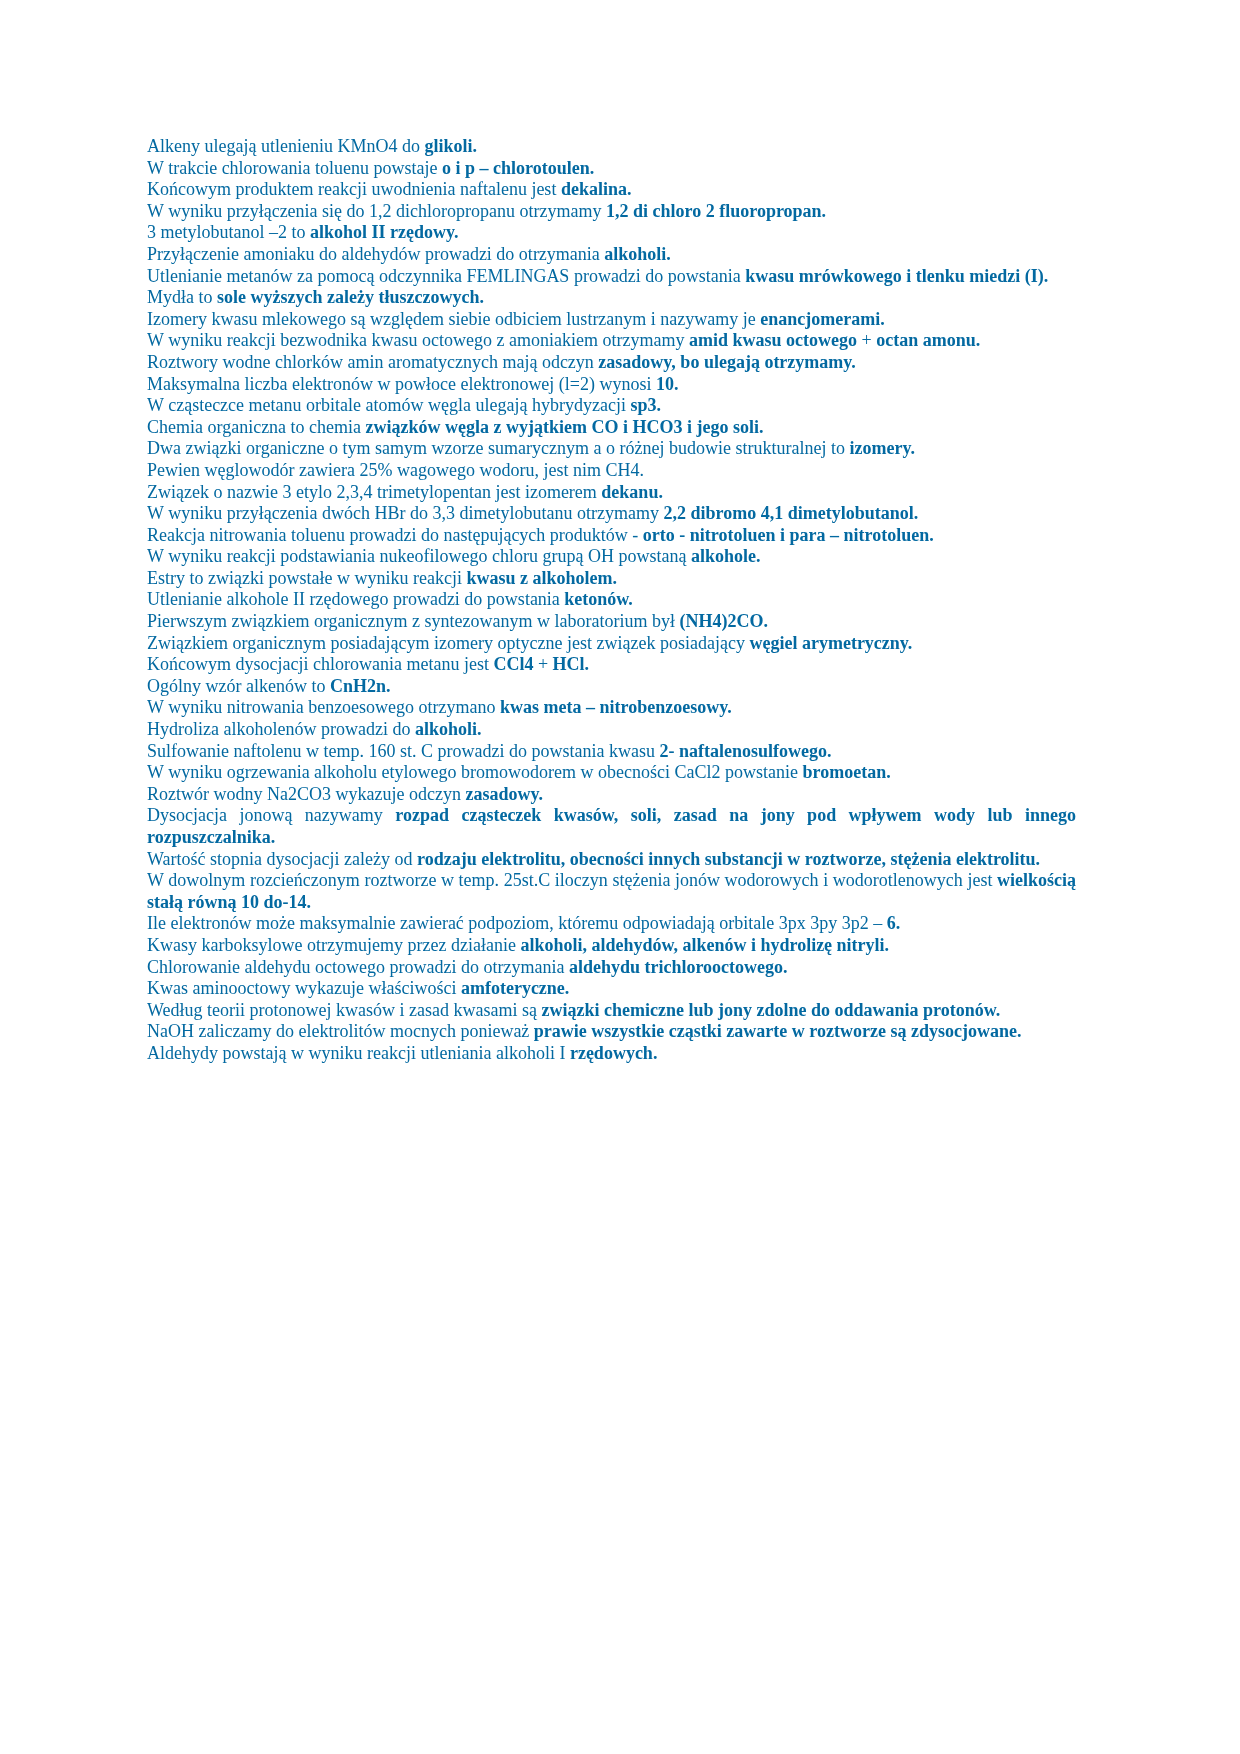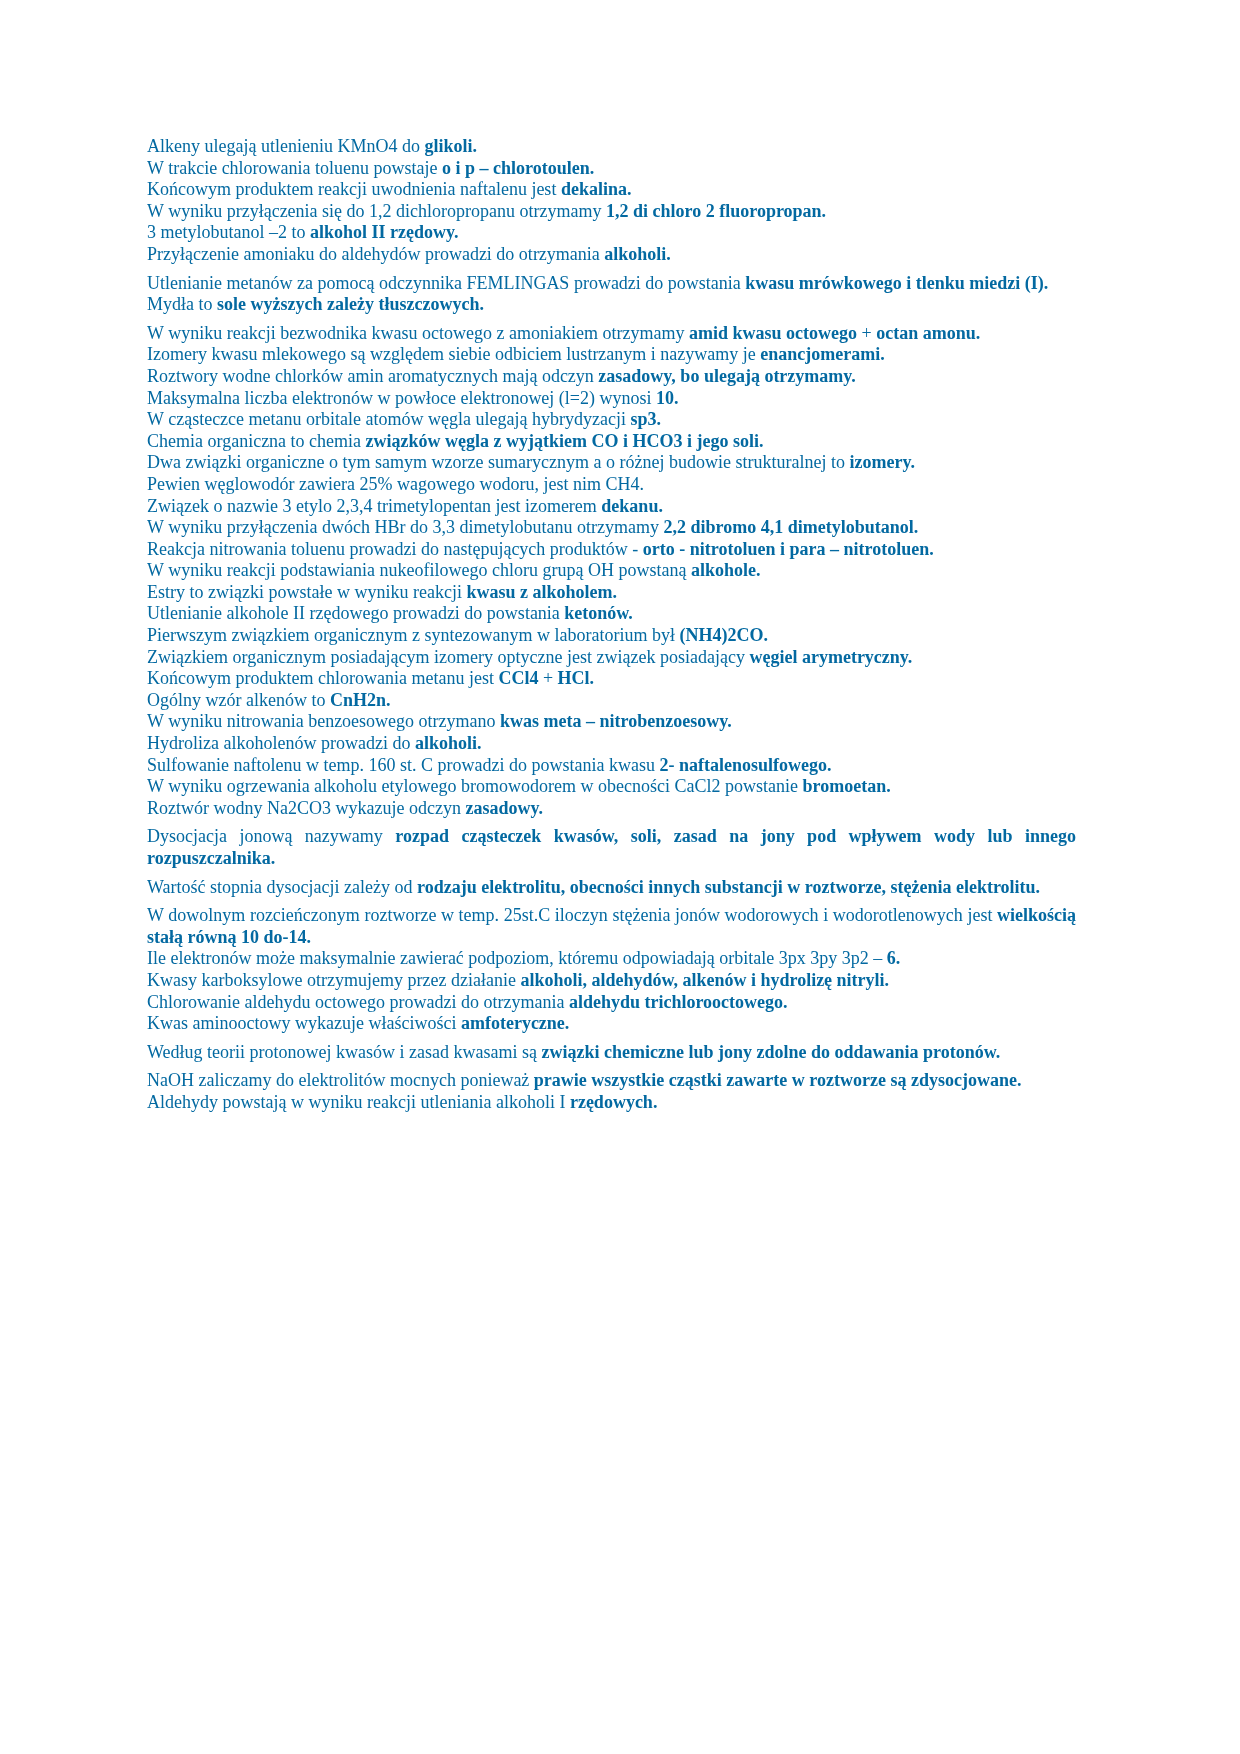--- a/index.html
+++ b/index.html
@@ -13,54 +13,54 @@
     font-size: 18px;
     line-height: 21.6px;
     color: #0369a1;
   }
   .para {
     margin: 0;
     padding: 0;
     text-align: left;
     transform-origin: left top;
   }
-  .para.justify { text-align: justify; text-align-last: left; margin-top: 7px; }
+  .para.justify { text-align: justify; text-align-last: left; }
   .para b { font-weight: bold; }
   .para .seg { }
 </style>
 </head>
 <body>
 
 <div class="page">
   <div id="body-text">
       <p class="para"><span class="seg">Alkeny ulegają utlenieniu KMnO4 do </span><b class="seg">glikoli.</b></p>
       <p class="para"><span class="seg">W trakcie chlorowania toluenu powstaje </span><b class="seg">o i p – chlorotoulen.</b></p>
       <p class="para"><span class="seg">Końcowym produktem reakcji uwodnienia naftalenu jest </span><b class="seg">dekalina.</b></p>
       <p class="para"><span class="seg">W wyniku przyłączenia się do 1,2 dichloropropanu otrzymamy </span><b class="seg">1,2 di chloro   2 fluoropropan.</b></p>
       <p class="para"><span class="seg">3 metylobutanol –2 to </span><b class="seg">alkohol II rzędowy.</b></p>
       <p class="para"><span class="seg">Przyłączenie amoniaku do aldehydów prowadzi do otrzymania </span><b class="seg">alkoholi.</b></p>
       <p class="para justify"><span class="seg">Utlenianie metanów za pomocą odczynnika FEMLINGAS prowadzi do powstania </span><b class="seg">kwasu mrówkowego i tlenku miedzi (I).</b></p>
       <p class="para"><span class="seg">Mydła to </span><b class="seg">sole wyższych zależy tłuszczowych.</b></p>
+      <p class="para"><span class="seg">Izomery kwasu mlekowego są względem siebie odbiciem lustrzanym i nazywamy je </span><b class="seg">enancjomerami.</b></p>
       <p class="para justify"><span class="seg">W wyniku reakcji bezwodnika kwasu octowego z amoniakiem otrzymamy </span><b class="seg">amid kwasu octowego</b><span class="seg"> + </span><b class="seg">octan amonu.</b></p>
-      <p class="para"><span class="seg">Izomery kwasu mlekowego są względem siebie odbiciem lustrzanym i nazywamy je </span><b class="seg">enancjomerami.</b></p>
       <p class="para"><span class="seg">Roztwory wodne chlorków amin aromatycznych mają odczyn </span><b class="seg">zasadowy, bo ulegają otrzymamy.</b></p>
       <p class="para"><span class="seg">Maksymalna liczba elektronów w powłoce elektronowej (l=2) wynosi </span><b class="seg">10.</b></p>
       <p class="para"><span class="seg">W cząsteczce metanu orbitale atomów węgla ulegają hybrydyzacji </span><b class="seg">sp3.</b></p>
       <p class="para"><span class="seg">Chemia organiczna to chemia </span><b class="seg">związków węgla z wyjątkiem CO i HCO3 i jego soli.</b></p>
       <p class="para"><span class="seg">Dwa związki organiczne o tym samym wzorze sumarycznym a o różnej budowie strukturalnej to  </span><b class="seg">izomery.</b></p>
       <p class="para"><span class="seg">Pewien węglowodór zawiera 25% wagowego wodoru, jest nim CH4.</span></p>
       <p class="para"><span class="seg">Związek o nazwie 3 etylo 2,3,4 trimetylopentan jest izomerem </span><b class="seg">dekanu.</b></p>
       <p class="para"><span class="seg">W wyniku przyłączenia dwóch HBr do 3,3 dimetylobutanu otrzymamy </span><b class="seg">2,2 dibromo 4,1 dimetylobutanol.</b></p>
       <p class="para"><span class="seg">Reakcja nitrowania toluenu prowadzi do następujących produktów -  </span><b class="seg">orto - nitrotoluen i para – nitrotoluen.</b></p>
       <p class="para"><span class="seg">W wyniku reakcji podstawiania nukeofilowego chloru grupą OH powstaną </span><b class="seg">alkohole.</b></p>
       <p class="para"><span class="seg">Estry to związki powstałe w wyniku reakcji </span><b class="seg">kwasu z alkoholem.</b></p>
       <p class="para"><span class="seg">Utlenianie alkohole II rzędowego prowadzi do powstania  </span><b class="seg">ketonów.</b></p>
       <p class="para"><span class="seg">Pierwszym związkiem organicznym z syntezowanym w laboratorium był </span><b class="seg">(NH4)2CO.</b></p>
       <p class="para"><span class="seg">Związkiem organicznym posiadającym izomery optyczne jest związek posiadający  </span><b class="seg">węgiel arymetryczny.</b></p>
-      <p class="para"><span class="seg">Końcowym produktem chlorowania metanu jest </span><b class="seg">CCl4</b><span class="seg"> + </span><b class="seg">HCl.</b></p>
+      <p class="para"><span class="seg">Końcowym dysocjacji chlorowania metanu jest </span><b class="seg">CCl4</b><span class="seg"> + </span><b class="seg">HCl.</b></p>
       <p class="para"><span class="seg">Ogólny wzór alkenów to </span><b class="seg">CnH2n.</b></p>
       <p class="para"><span class="seg">W wyniku nitrowania benzoesowego otrzymano </span><b class="seg">kwas meta – nitrobenzoesowy.</b></p>
       <p class="para"><span class="seg">Hydroliza alkoholenów prowadzi do </span><b class="seg">alkoholi.</b></p>
       <p class="para"><span class="seg">Sulfowanie naftolenu w temp. 160 st. C prowadzi do powstania kwasu </span><b class="seg">2- naftalenosulfowego.</b></p>
       <p class="para"><span class="seg">W wyniku ogrzewania alkoholu etylowego bromowodorem w obecności CaCl2 powstanie </span><b class="seg">bromoetan.</b></p>
       <p class="para"><span class="seg">Roztwór wodny Na2CO3 wykazuje odczyn </span><b class="seg">zasadowy.</b></p>
       <p class="para justify"><span class="seg">Dysocjacja jonową nazywamy </span><b class="seg">rozpad cząsteczek kwasów, soli, zasad na jony pod wpływem wody lub innego rozpuszczalnika.</b></p>
       <p class="para justify"><span class="seg">Wartość stopnia dysocjacji zależy od </span><b class="seg">rodzaju elektrolitu, obecności innych substancji w roztworze, stężenia elektrolitu.</b></p>
       <p class="para justify"><span class="seg">W dowolnym rozcieńczonym roztworze w temp. 25st.C iloczyn stężenia  jonów wodorowych i wodorotlenowych jest  </span><b class="seg">wielkością stałą równą 10 do-14.</b></p>
       <p class="para"><span class="seg">Ile elektronów może maksymalnie zawierać podpoziom, któremu odpowiadają orbitale 3px 3py 3p2 – </span><b class="seg">6.</b></p>

